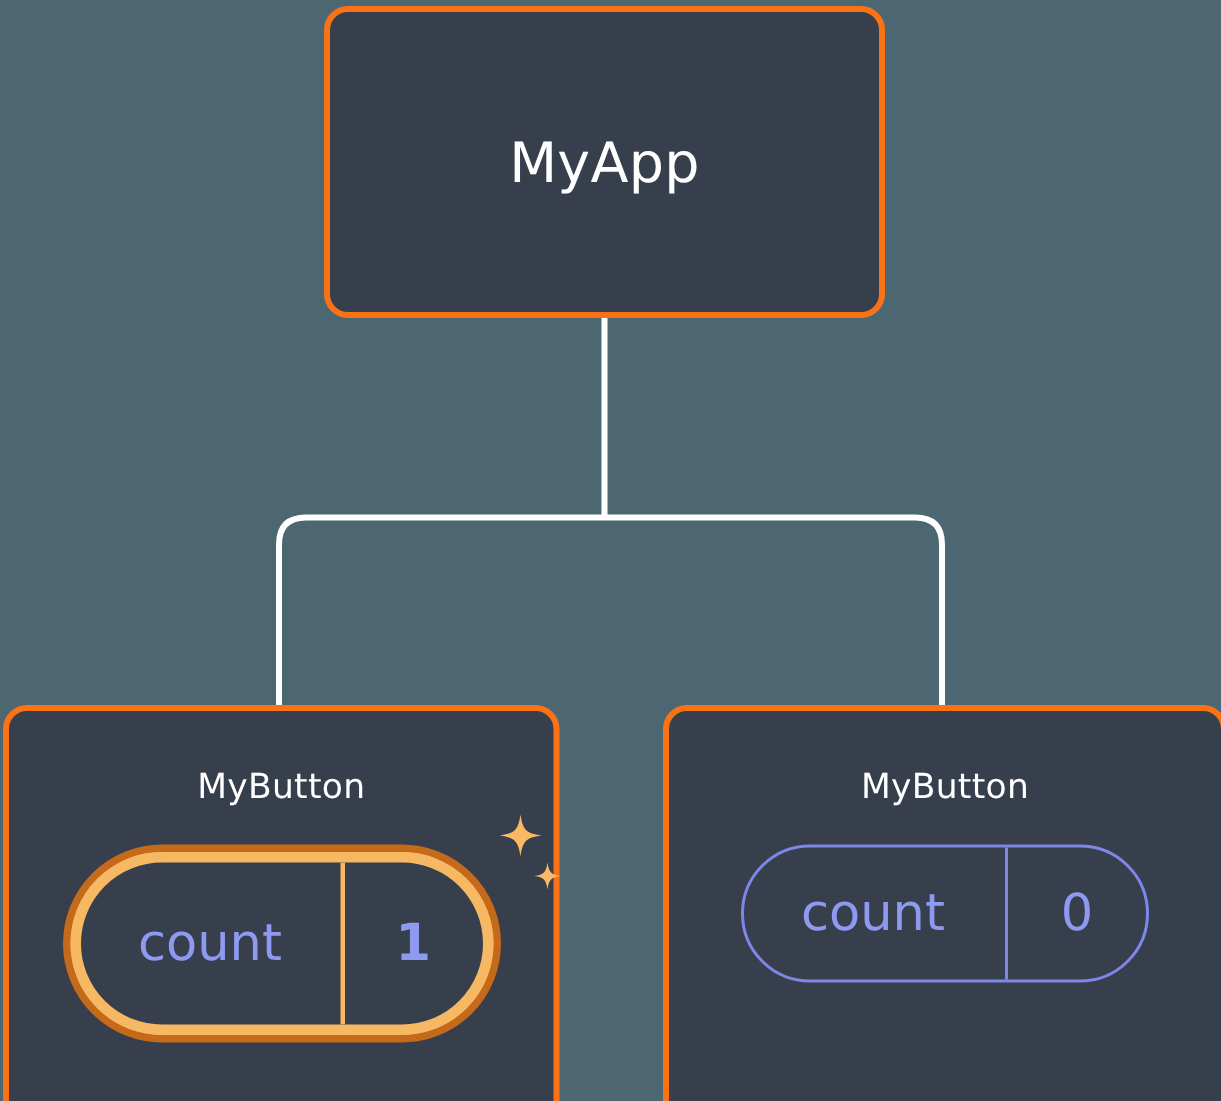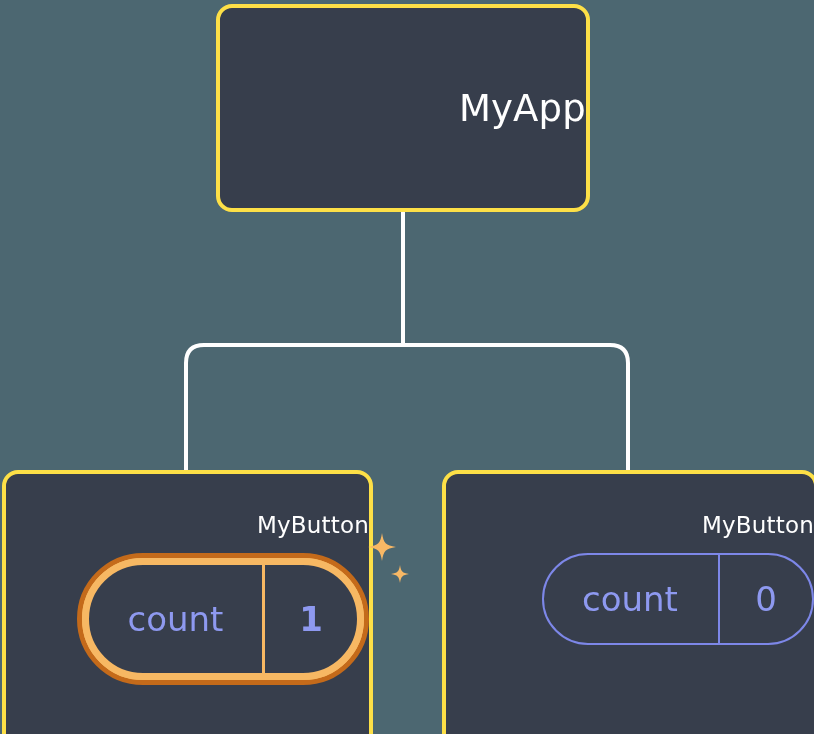--- a/index.html
+++ b/index.html
@@ -29,25 +29,25 @@
     width: 814px;
     height: 734px;
     pointer-events: none;
   }
 
   
   .node {
     position: absolute;
     box-sizing: border-box;
     background: #373e4c;
-    border: 4px solid #fde047;
+    border: 4px solid #f97316;
     border-radius: 16px;
     display: flex;
     flex-direction: column;
-    align-items: flex-end;
+    align-items: center;
   }
   .node-root {
     left: 216px;
     top: 4px;
     width: 374px;
     height: 208px;
     justify-content: center;
   }
   .node-child-left {
     left: 2px;
@@ -73,21 +73,21 @@
     white-space: nowrap;
   }
   .node-child-left .node-title,
   .node-child-right .node-title {
     font-size: 23px;
   }
 
   
   .pill-wrap {
     position: relative;
-    margin-top: 16px;
+    margin-top: 26px;
     display: flex;
     align-items: center;
   }
 
   .pill {
     box-sizing: border-box;
     display: flex;
     align-items: stretch;
     height: 92px;
     border-radius: 999px;

